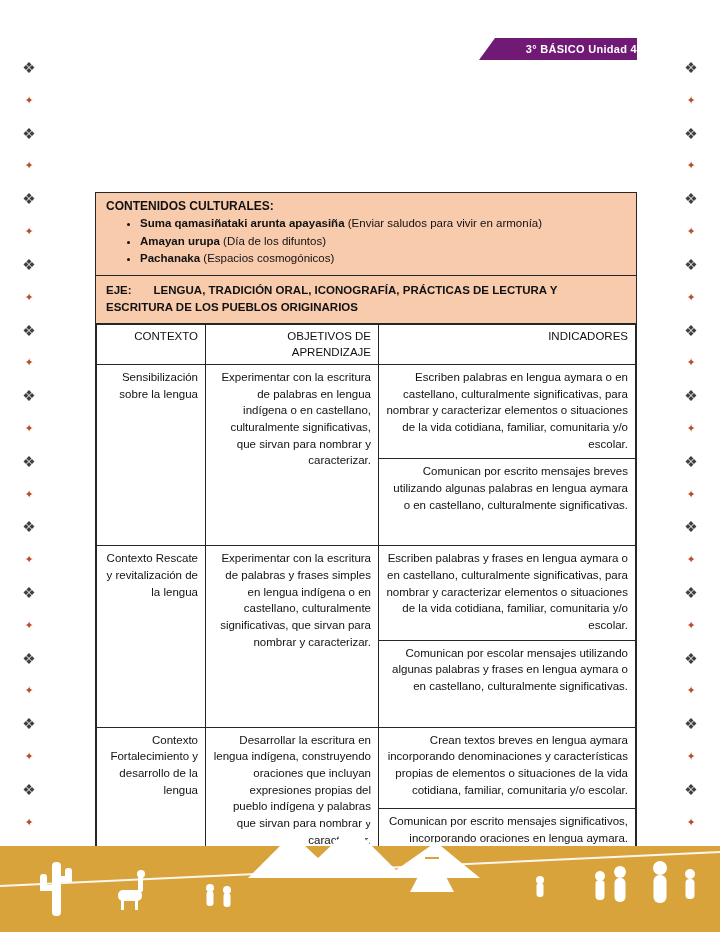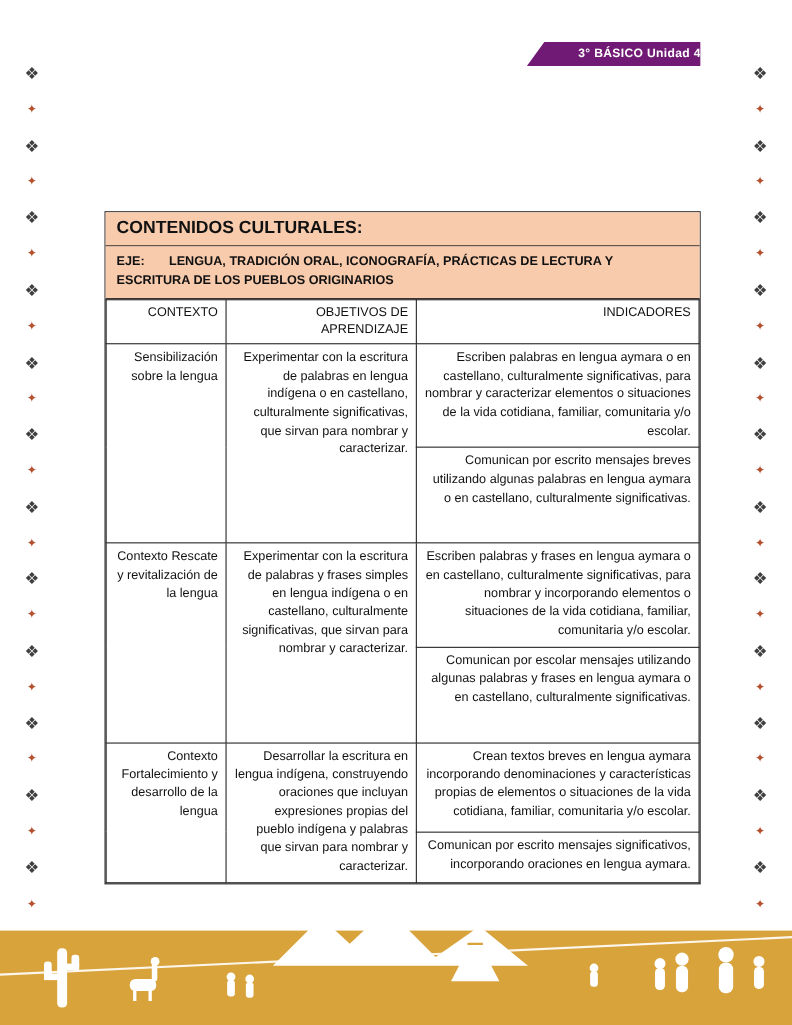--- a/index.html
+++ b/index.html
@@ -42,21 +42,21 @@
   .doc-block{
     position:absolute;left:95px;top:192px;width:540px;
     border:1.5px solid #262626;
     font-size:11.5px;color:#111111;
   }
   .box-cc{
     background:#f8cbad;
     padding:6px 10px 4px 10px;
     border-bottom:1.5px solid #262626;
   }
-  .box-cc h3{margin:0 0 2px 0;font-size:16px;font-weight:bold;}
+  .box-cc h3{margin:0 0 2px 0;font-size:12px;font-weight:bold;}
   .box-cc ul{margin:0 0 4px 0;padding-left:34px;}
   .box-cc li{margin:1px 0;line-height:1.45;}
   .box-eje{
     background:#f8cbad;
     padding:6px 10px;
     border-bottom:1.5px solid #262626;
     font-weight:bold;line-height:1.5;
   }
   .box-eje .eje-label{display:inline-block;margin-right:22px;}
 
@@ -145,20 +145,25 @@
       <span class="orn-b">✦</span>
       <span class="orn-a">❖</span>
       <span class="orn-b">✦</span>
     </div>
 
 
   <div class="doc-block">
 
     <div class="box-cc">
       <h3>CONTENIDOS CULTURALES:</h3>
+      <ul>
+        <li><b>Suma qamasiñataki arunta apayasiña</b><span> (Enviar saludos para vivir en armonía)</span></li>
+        <li><b>Amayan urupa</b><span> (Día de los difuntos)</span></li>
+        <li><b>Pachanaka</b><span> (Espacios cosmogónicos)</span></li>
+      </ul>
     </div>
 
     <div class="box-eje">
       <span class="eje-label">EJE:</span><span>LENGUA, TRADICIÓN ORAL, ICONOGRAFÍA, PRÁCTICAS DE LECTURA Y ESCRITURA DE LOS PUEBLOS ORIGINARIOS</span>
     </div>
 
     <table class="curr">
       <colgroup>
           <col style="width:94px">
           <col style="width:158px">
@@ -176,21 +181,21 @@
         <td class="col-objetivo" rowspan="2">Experimentar con la escritura de palabras en lengua indígena o en castellano, culturalmente significativas, que sirvan para nombrar y caracterizar.</td>
         <td class="col-indicador">Escriben palabras en lengua aymara o en castellano, culturalmente significativas, para nombrar y caracterizar elementos o situaciones de la vida cotidiana, familiar, comunitaria y/o escolar.</td>
       </tr>
       <tr class="gap-row">
         <td class="col-indicador">Comunican por escrito mensajes breves utilizando algunas palabras en lengua aymara o en castellano, culturalmente significativas.</td>
       </tr>
 
       <tr>
         <td class="col-contexto" rowspan="2">Contexto Rescate y revitalización de la lengua</td>
         <td class="col-objetivo" rowspan="2">Experimentar con la escritura de palabras y frases simples en lengua indígena o en castellano, culturalmente significativas, que sirvan para nombrar y caracterizar.</td>
-        <td class="col-indicador">Escriben palabras y frases en lengua aymara o en castellano, culturalmente significativas, para nombrar y incorporando elementos o situaciones de la vida cotidiana, familiar, comunitaria y/o escolar.</td>
+        <td class="col-indicador">Escriben palabras y frases en lengua aymara o en castellano, culturalmente significativas, para nombrar y caracterizar elementos o situaciones de la vida cotidiana, familiar, comunitaria y/o escolar.</td>
       </tr>
       <tr class="gap-row">
         <td class="col-indicador">Comunican por escolar mensajes utilizando algunas palabras y frases en lengua aymara o en castellano, culturalmente significativas.</td>
       </tr>
 
       <tr>
         <td class="col-contexto" rowspan="2">Contexto Fortalecimiento y desarrollo de la lengua</td>
         <td class="col-objetivo" rowspan="2">Desarrollar la escritura en lengua indígena, construyendo oraciones que incluyan expresiones propias del pueblo indígena y palabras que sirvan para nombrar y caracterizar.</td>
         <td class="col-indicador">Crean textos breves en lengua aymara incorporando denominaciones y características propias de elementos o situaciones de la vida cotidiana, familiar, comunitaria y/o escolar.</td>
       </tr>

